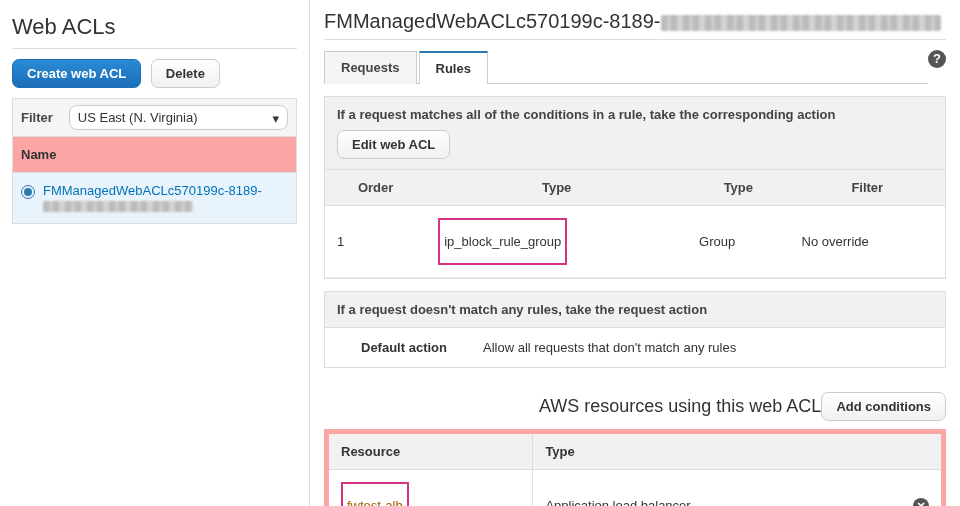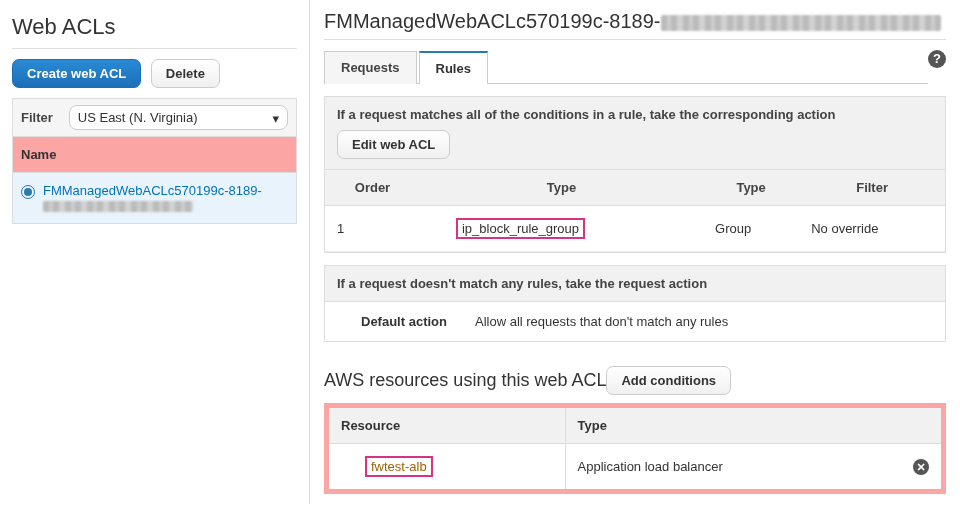--- a/index.html
+++ b/index.html
@@ -49,25 +49,25 @@
 .tab.active { background:#fff; border-top:2px solid #2a7ab0; color:#333;}
 
 .panel { border:1px solid #ddd; margin-top:12px; }
 .panel-head { background:#f1f1f1; padding:10px 12px; border-bottom:1px solid #ddd;}
 .panel-head .desc { font-weight:600; color:#444; margin-bottom:8px;}
 .panel-head .desc.solo { margin-bottom:0; }
 
 .rules-table { width:100%; border-collapse:collapse;}
 .rules-table th { text-align:center; background:#f1f1f1; padding:10px 12px; border-bottom:1px solid #ddd; font-weight:600; color:#444;}
 .rules-table td { padding:12px 12px; border-bottom:1px solid #eee;}
-.highlight-box { border:2px solid #d63384; padding:1px 4px; display:inline-block;margin-left:24px;}
-.default-row { display:flex; padding:12px; gap:28px;}
+.highlight-box { border:2px solid #d63384; padding:14px 4px; display:inline-block;}
+.default-row { display:flex; padding:12px; gap:36px;}
 .default-row .lab { font-weight:700; color:#333; margin-left:24px;}
 
-.section-title { font-size:18px; font-weight:500; color:#333; margin-top:24px; margin-bottom:8px; display:flex; justify-content:flex-start; align-items:center;}
+.section-title { font-size:18px; font-weight:500; color:#333; margin-top:24px; margin-bottom:8px; display:flex; justify-content:flex-end; align-items:center;}
 
 .res-table { width:100%; border-collapse:collapse; border:5px solid #fca5a5;}
 .res-table th { text-align:left; background:#f1f1f1; padding:10px 12px; border:1px solid #ddd; font-weight:600;}
 .res-table td { padding:12px; border:1px solid #ddd;}
 .link { color:#a16207; cursor:pointer;}
 .remove-icon { float:right; width:16px; height:16px; border-radius:50%; background:#555; color:#fff; text-align:center; font-size:11px; line-height:16px; cursor:pointer; font-weight:700;}
 </style>
 </head>
 <body>
 

